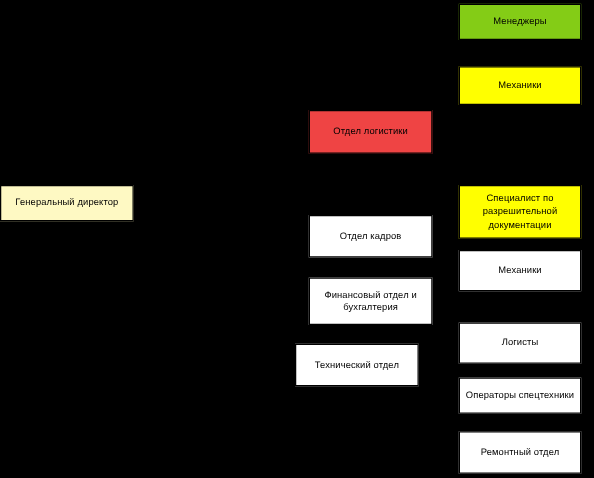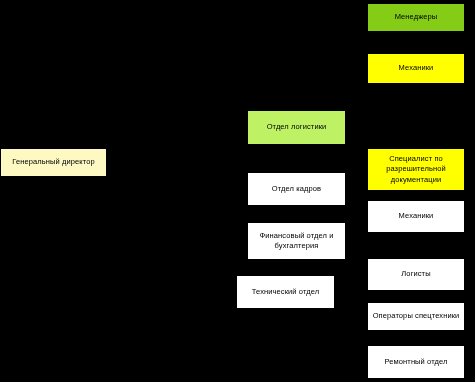--- a/index.html
+++ b/index.html
@@ -38,21 +38,21 @@
     white-space: pre-line;
   }
 </style>
 </head>
 <body>
 
 <div id="chart-canvas" style="background: rgb(0, 0, 0); width: 475px; height: 382px;">
     <div class="node white" style="left: 0px; top: 148px; width: 107px; height: 29px; background: #fef9c3; color: rgb(0, 0, 0); border-color: rgb(0, 0, 0);">
       <span class="node-label">Генеральный директор</span>
     </div>
-    <div class="node yellow" style="left: 247px; top: 110px; width: 99px; height: 35px; background: #bef264; color: rgb(0, 0, 0); border-color: rgb(0, 0, 0); justify-content: flex-end;">
+    <div class="node yellow" style="left: 247px; top: 88px; width: 99px; height: 35px; background: #ef4444; color: rgb(0, 0, 0); border-color: rgb(0, 0, 0); justify-content: flex-end;">
       <span class="node-label">Отдел логистики</span>
     </div>
     <div class="node white" style="left: 247px; top: 172px; width: 99px; height: 34px; background: rgb(255, 255, 255); color: rgb(0, 0, 0); border-color: rgb(0, 0, 0);">
       <span class="node-label">Отдел кадров</span>
     </div>
     <div class="node white" style="left: 247px; top: 222px; width: 99px; height: 38px; background: rgb(255, 255, 255); color: rgb(0, 0, 0); border-color: rgb(0, 0, 0); text-align: center;">
       <span class="node-label">Финансовый отдел и бухгалтерия</span>
     </div>
     <div class="node white" style="left: 236px; top: 275px; width: 99px; height: 34px; background: rgb(255, 255, 255); color: rgb(0, 0, 0); border-color: rgb(0, 0, 0);">
       <span class="node-label">Технический отдел</span>

